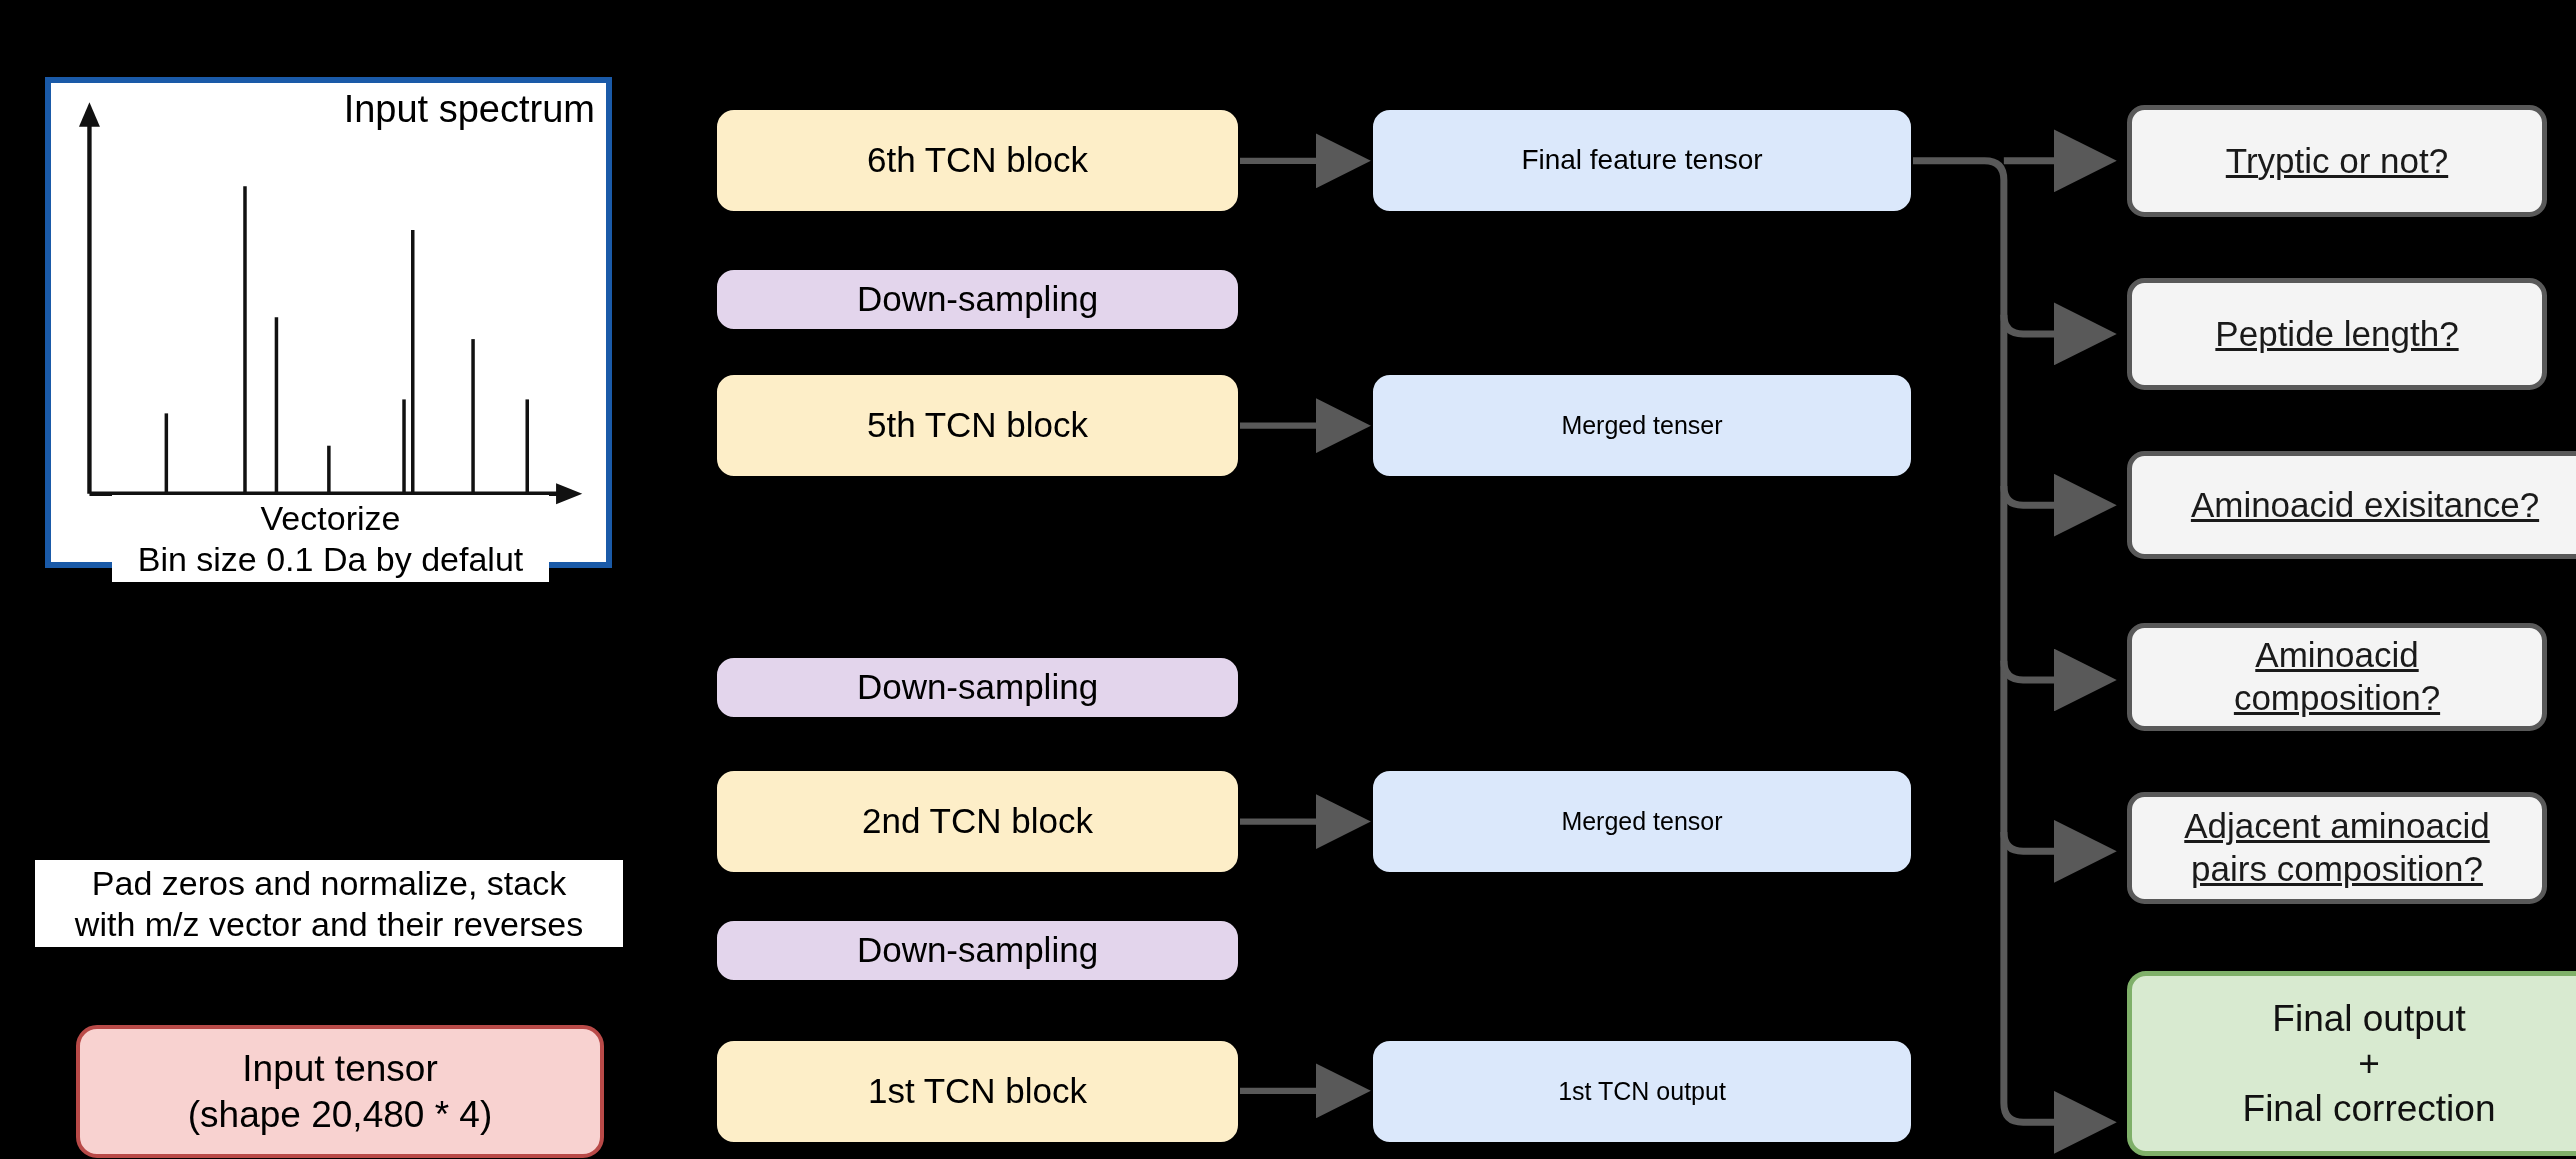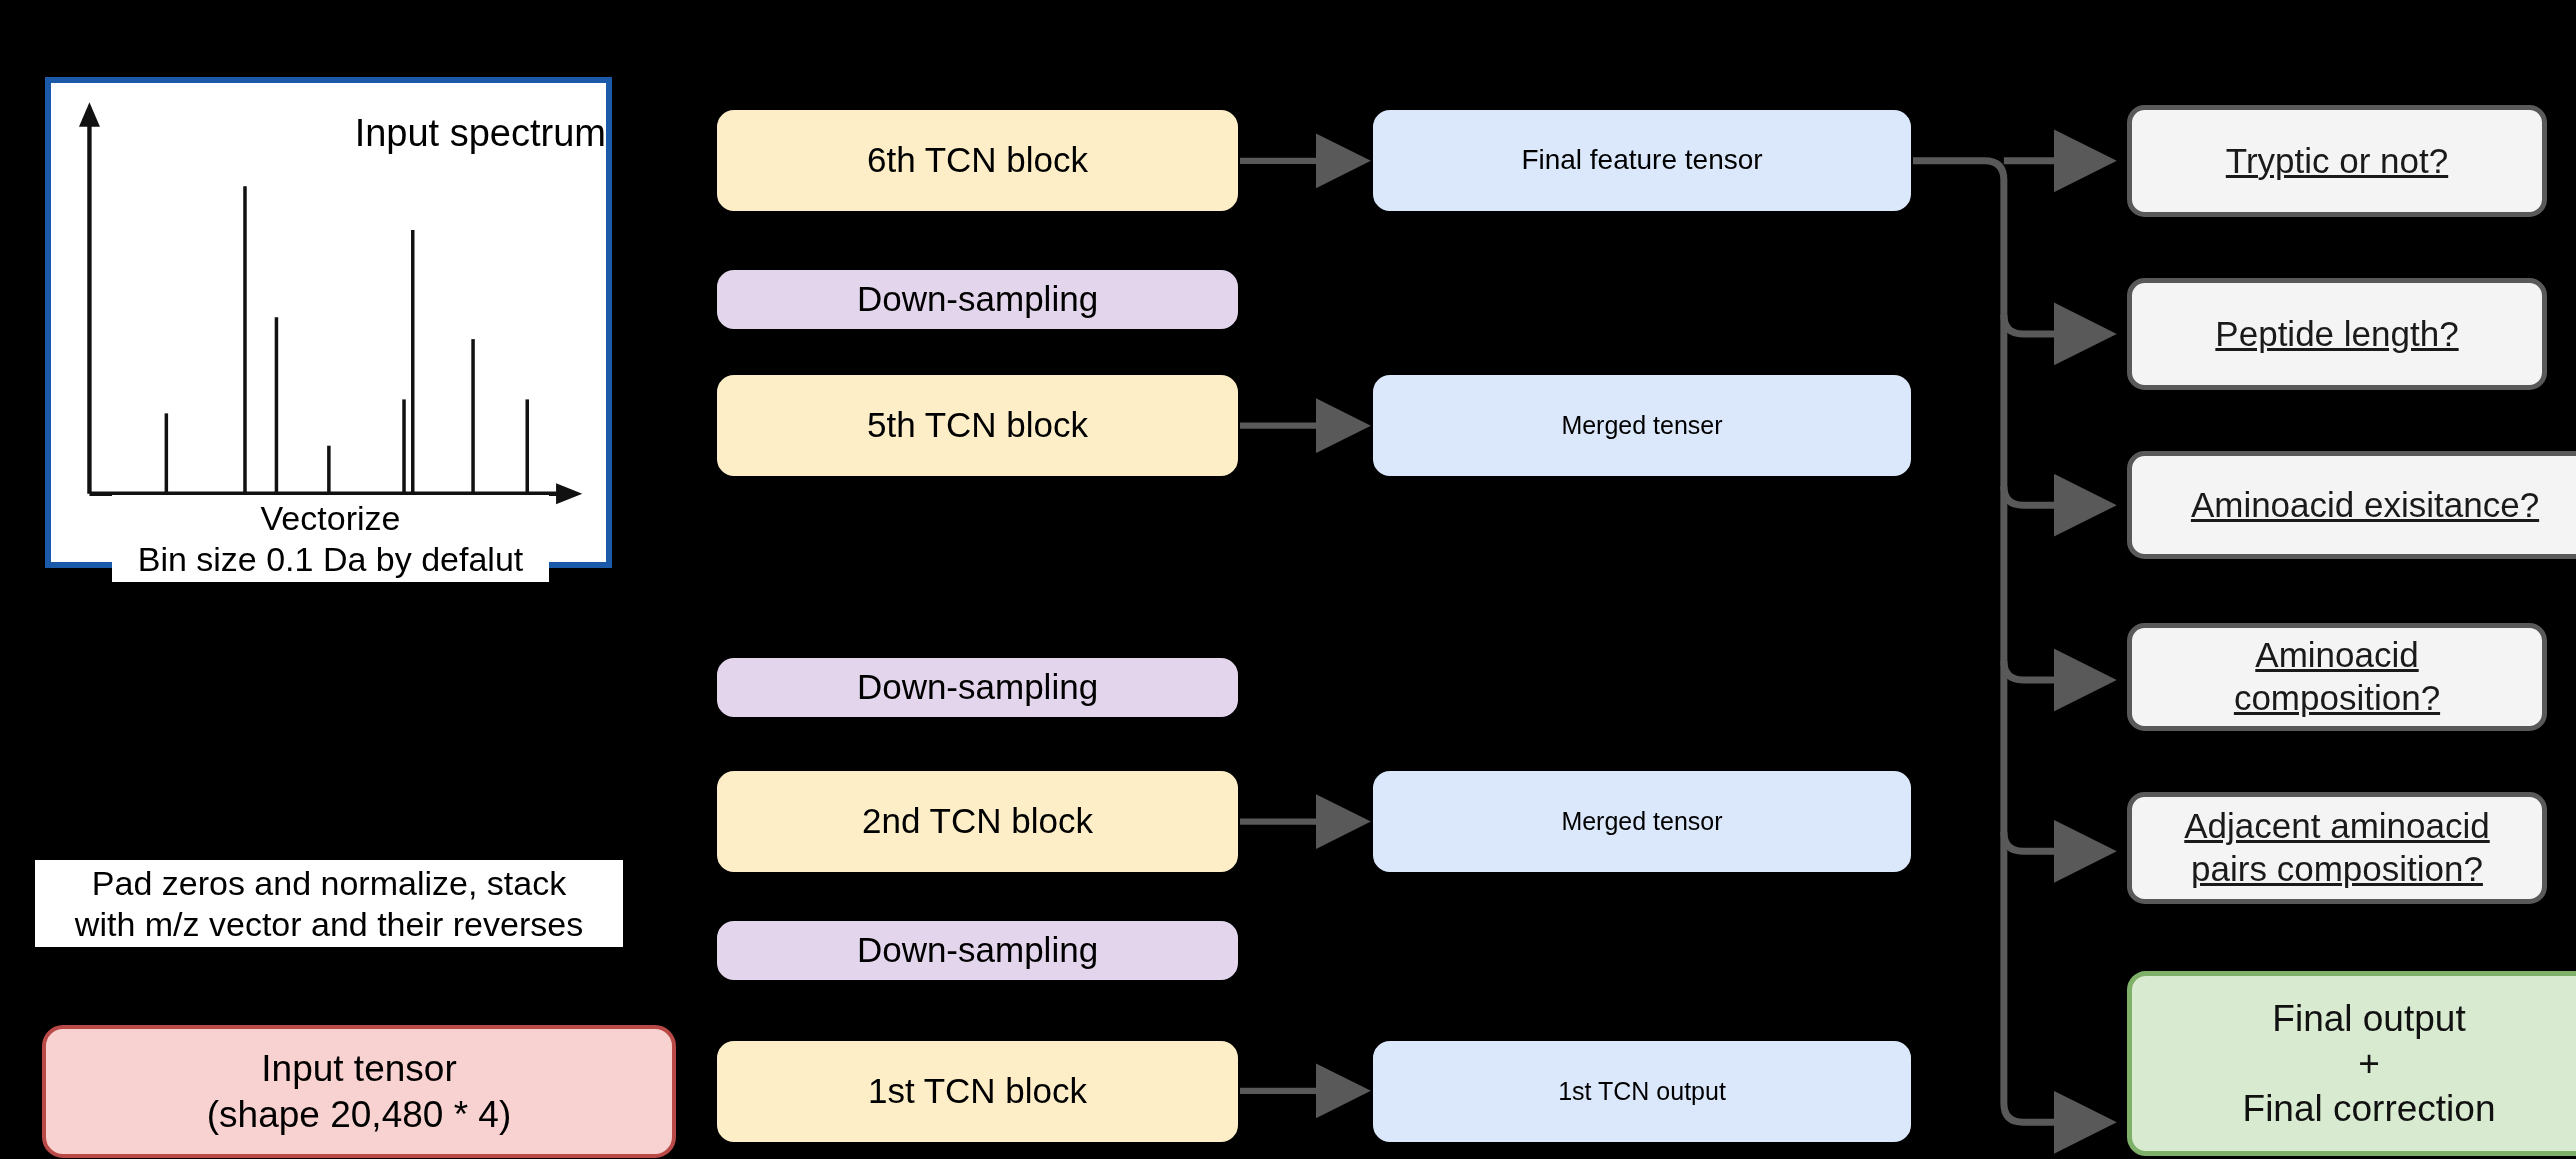--- a/index.html
+++ b/index.html
@@ -16,21 +16,21 @@
   .tcn       {background:#fdeec8;border:2.6px solid #000;color:#000;font-size:35px;}
   .down      {background:#e3d5ec;border:2.6px solid #000;color:#000;font-size:35px;}
   .tensor    {background:#dbe8fb;border:2.6px solid #000;color:#000;font-size:25px;}
   .tensor.big{font-size:28px;}
   .inputtens {background:#f8d2d0;border:4.4px solid #b94a48;color:#000;font-size:37px;border-radius:21px;}
   .question  {background:#f4f4f4;border:5.2px solid #595959;color:#1a1a1a;font-size:35px;border-radius:17.5px;text-decoration:underline;}
   .final     {background:#d8ead0;border:5.2px solid #7fb069;color:#111;font-size:37px;border-radius:19px;}
 
   
   .spectrum-panel{position:absolute;background:#fff;border:6.1px solid #1a5aa8;box-sizing:border-box;}
-  .spectrum-title{position:absolute;right:0;top:5.2px;font-size:38px;color:#000;margin-top:24px;}
+  .spectrum-title{position:absolute;right:11px;top:5.2px;font-size:38px;color:#000;}
   .spec-svg{position:absolute;left:0;top:0;}
 
   
   .caption{position:absolute;background:#fff;color:#000;font-size:34px;
            text-align:center;line-height:1.18;box-sizing:border-box;
            display:flex;flex-direction:column;align-items:center;justify-content:center;
            white-space:nowrap;}
 
   .edge-svg{position:absolute;left:0;top:0;width:2576px;height:1159px;pointer-events:none;}
   .txtline{display:block;}
@@ -120,21 +120,21 @@
   <div class="caption" style="left:112px;top:495px;width:437px;height:87px;">
     <span class="txtline">Vectorize</span>
     <span class="txtline">Bin size 0.1 Da by defalut</span>
   </div>
 
   <div class="caption" style="left:35px;top:860px;width:588px;height:87px;">
     <span class="txtline">Pad zeros and normalize, stack</span>
     <span class="txtline">with m/z vector and their reverses</span>
   </div>
 
-  <div class="node inputtens" style="left:42px;top:1025px;width:634px;height:133px;">
+  <div class="node inputtens" style="left:76px;top:1025px;width:528px;height:133px;">
     <span class="txtline">Input tensor</span>
     <span class="txtline">(shape 20,480 * 4)</span>
   </div>
 
   <div class="node tcn" style="left:715px;top:108px;width:525px;height:105px;">
     <span>6th TCN block</span>
     </div>
 
   <div class="node down" style="left:715px;top:268px;width:525px;height:63px;">
     <span>Down-sampling</span>

